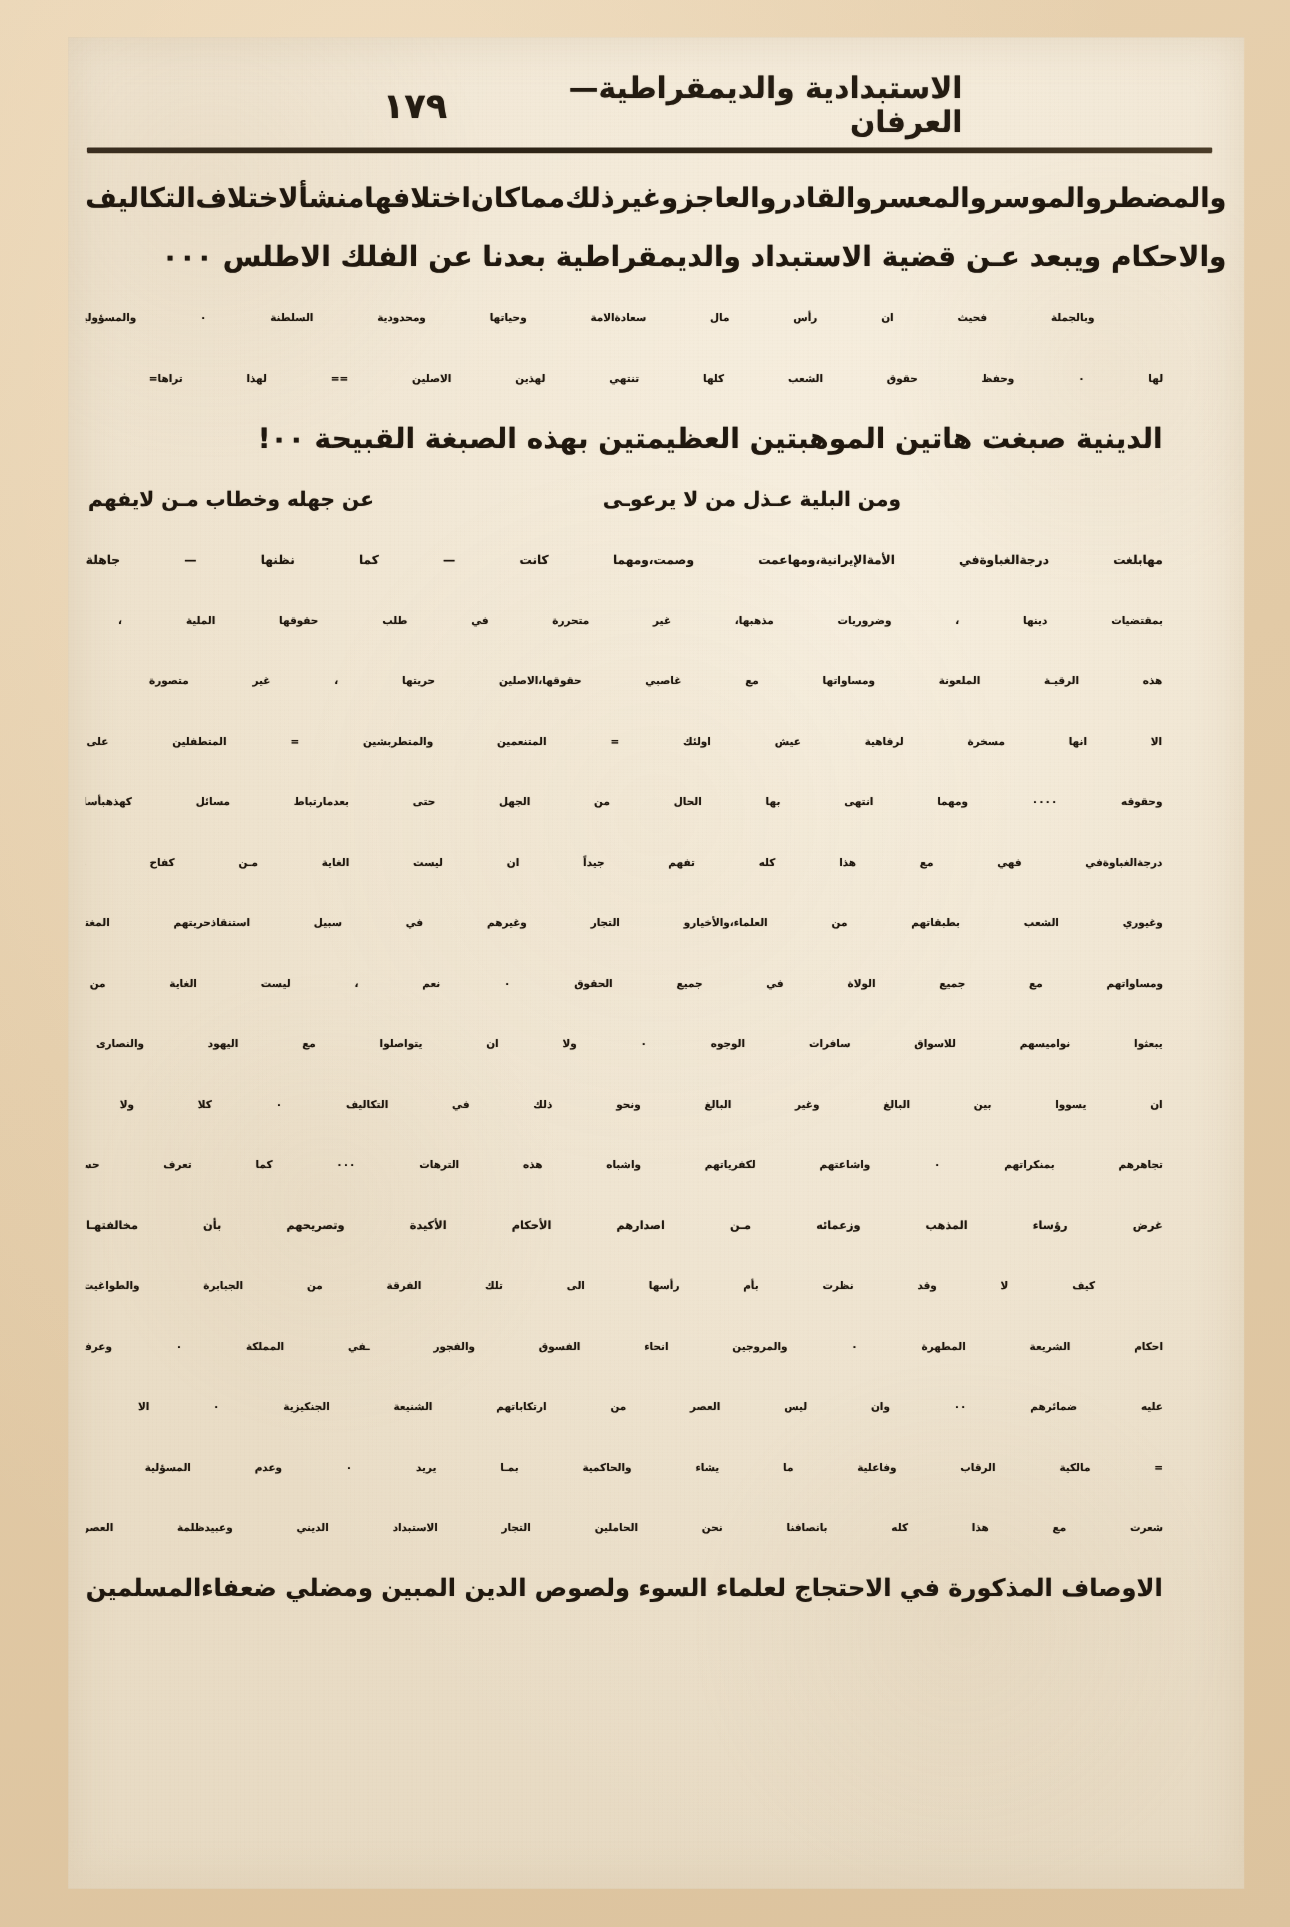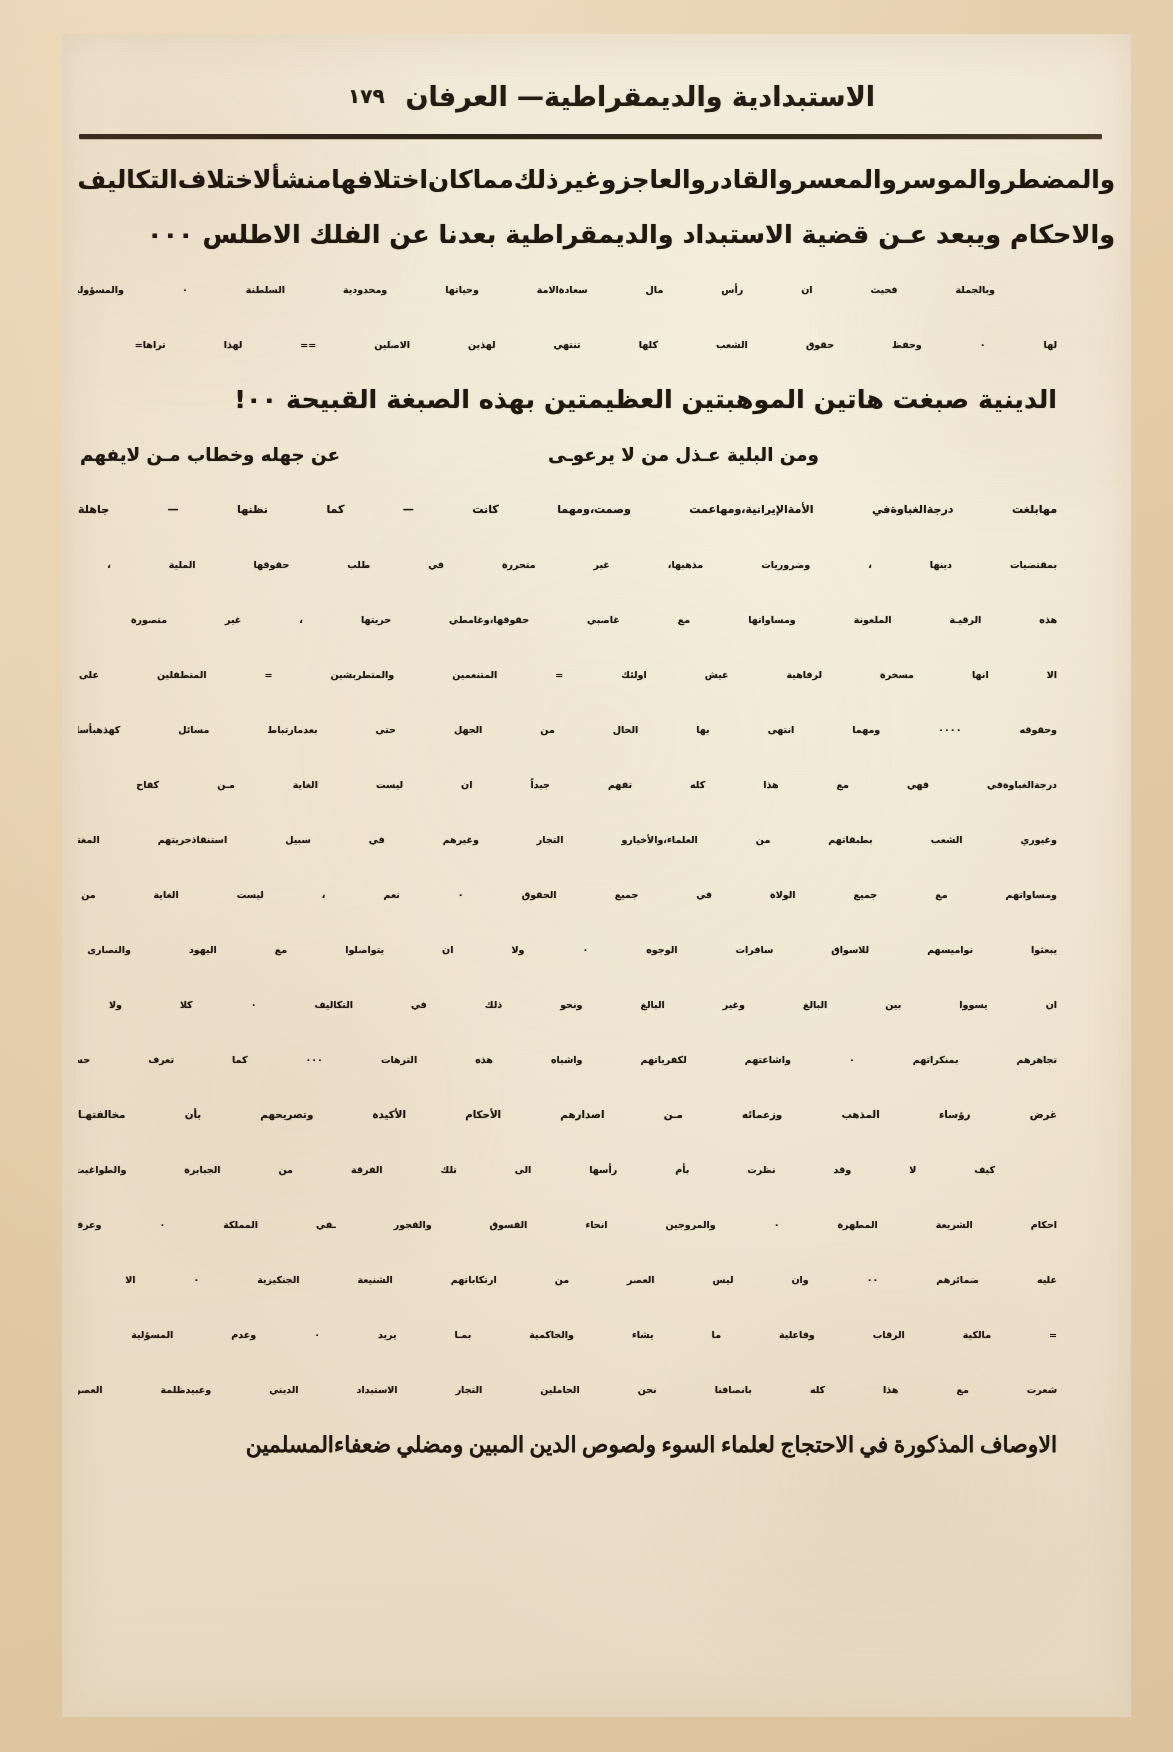--- a/index.html
+++ b/index.html
@@ -78,21 +78,21 @@
     font-family: "DejaVu Sans", sans-serif;
     font-weight: 700;
     letter-spacing: 0px;
     text-shadow: 0 0 1.1px rgba(40,28,14,0.55);
   }
   #header-title {
     font-size: 27px;
     margin-right: 238px;
   }
   #page-number {
-    font-size: 20px;
+    font-size: 32px;
     margin-left: 268px;
   }
 
   
   #header-rule {
     position: absolute;
     left: 17px;
     top: 100px;
     width: 1023px;
     height: 5px;
@@ -251,21 +251,21 @@
             <span>،</span>
             <span>وتحرير</span>
           </div>
           <div class="line" style="font-size: 9.5px;">
             <span>هذه</span>
             <span>الرقيـة</span>
             <span>الملعونة</span>
             <span>ومساواتها</span>
             <span>مع</span>
             <span>غاصبي</span>
-            <span>حقوقها،وغامطي</span>
+            <span>حقوقها،الاصلين</span>
             <span>حريتها</span>
             <span>،</span>
             <span>غير</span>
             <span>متصورة</span>
             <span>لحياتهـا</span>
           </div>
           <div class="line" style="font-size: 9.5px;">
             <span>الا</span>
             <span>انها</span>
             <span>مسخرة</span>
@@ -463,21 +463,21 @@
             <span>كله</span>
             <span>بانصافنا</span>
             <span>نحن</span>
             <span>الحاملين</span>
             <span>التجار</span>
             <span>الاستبداد</span>
             <span>الديني</span>
             <span>وعبيدظلمة</span>
             <span>العصر</span>
           </div>
-          <div class="line start" style="font-size: 21.9px; font-family: Liberation Serif, serif;">
+          <div class="line start" style="font-size: 21.9px;">
             <span style="margin-right: 0px;">الاوصاف المذكورة في الاحتجاج لعلماء السوء ولصوص الدين المبين ومضلي ضعفاءالمسلمين</span>
           </div>
         </div>
       </div>
 
     <div id="bottom-fade"></div>
   </div>
 </div>
 
 </body></html>

